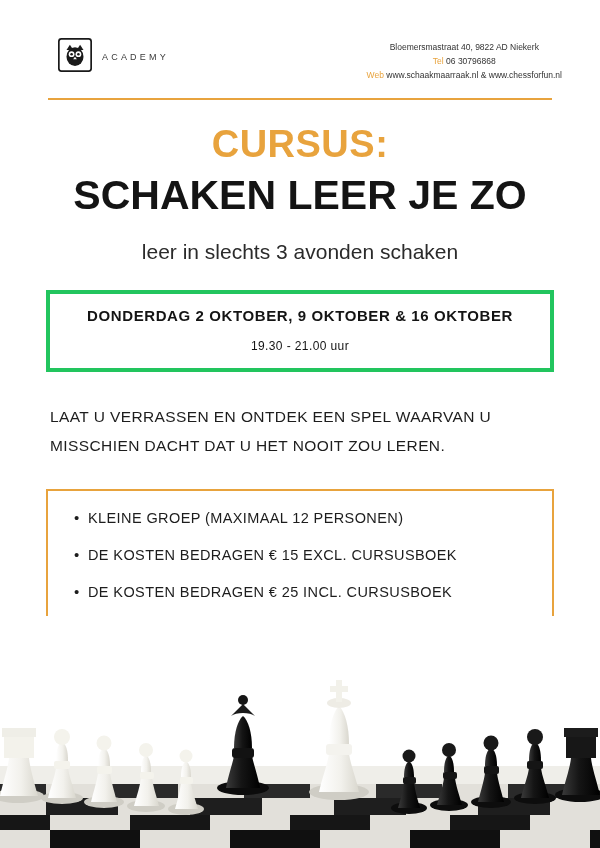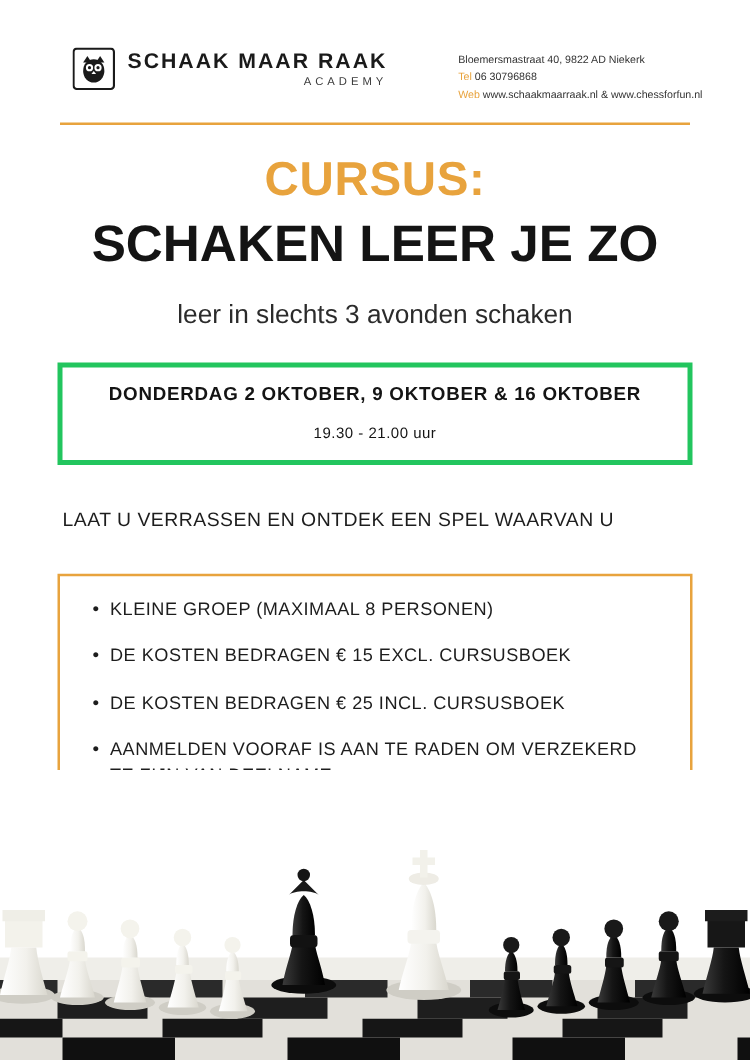--- a/index.html
+++ b/index.html
@@ -50,21 +50,21 @@
     color: #1a1a1a;
   }
   .brand-sub {
     font-size: 9px;
     letter-spacing: 3.2px;
     color: #3a3a3a;
     text-align: right;
     margin-top: 4px;
   }
   .contact {
-    text-align: left;
+    text-align: center;
     font-size: 8.5px;
     line-height: 1.65;
     color: #333333;
     padding-top: 6px;
   }
   .contact .lbl {
     color: #e8a33d;
   }
   .contact a, .contact .link {
     color: #333333;
@@ -181,21 +181,20 @@
         <ellipse cx="20" cy="22" rx="10" ry="11" fill="#1a1a1a"></ellipse>
         <path d="M10 14 L14 8 L18 14 Z" fill="#1a1a1a"></path>
         <path d="M30 14 L26 8 L22 14 Z" fill="#1a1a1a"></path>
         <circle cx="16" cy="19" r="3.4" fill="#ffffff"></circle>
         <circle cx="24" cy="19" r="3.4" fill="#ffffff"></circle>
         <circle cx="16" cy="19" r="1.5" fill="#1a1a1a"></circle>
         <circle cx="24" cy="19" r="1.5" fill="#1a1a1a"></circle>
         <path d="M20 22 L17.8 25 L22.2 25 Z" fill="#ffffff"></path>
       </svg>
       <div class="brand-text">
-        <div class="brand-name">SCHAAK MAAR RAAK</div>
         <div class="brand-sub">ACADEMY</div>
       </div>
     </div>
 
     <div class="contact">
       <div>Bloemersmastraat 40, 9822 AD Niekerk</div>
       <div>
         <span class="lbl">Tel</span>
         <span class="link">06 30796868</span>
       </div>
@@ -214,26 +213,27 @@
   </div>
   <div class="subtitle">leer in slechts 3 avonden schaken</div>
 
   <div class="date-box">
     <div class="date-line1">DONDERDAG 2 OKTOBER, 9 OKTOBER &amp; 16 OKTOBER</div>
     <div class="date-line2">19.30 - 21.00 uur</div>
   </div>
 
   <div class="intro">
     <div>LAAT U VERRASSEN EN ONTDEK EEN SPEL WAARVAN U</div>
+    <div>MISSCHIEN DACHT DAT U HET NOOIT ZOU LEREN.</div>
   </div>
 
   <div class="bullets-box">
     <div class="bullet">
       <span class="dot">•</span>
-      <span class="btext">KLEINE GROEP (MAXIMAAL 8 PERSONEN)</span>
+      <span class="btext">KLEINE GROEP (MAXIMAAL 12 PERSONEN)</span>
     </div>
     <div class="bullet">
       <span class="dot">•</span>
       <span class="btext">DE KOSTEN BEDRAGEN € 15 EXCL. CURSUSBOEK</span>
     </div>
     <div class="bullet">
       <span class="dot">•</span>
       <span class="btext">DE KOSTEN BEDRAGEN € 25 INCL. CURSUSBOEK</span>
     </div>
     <div class="bullet">

